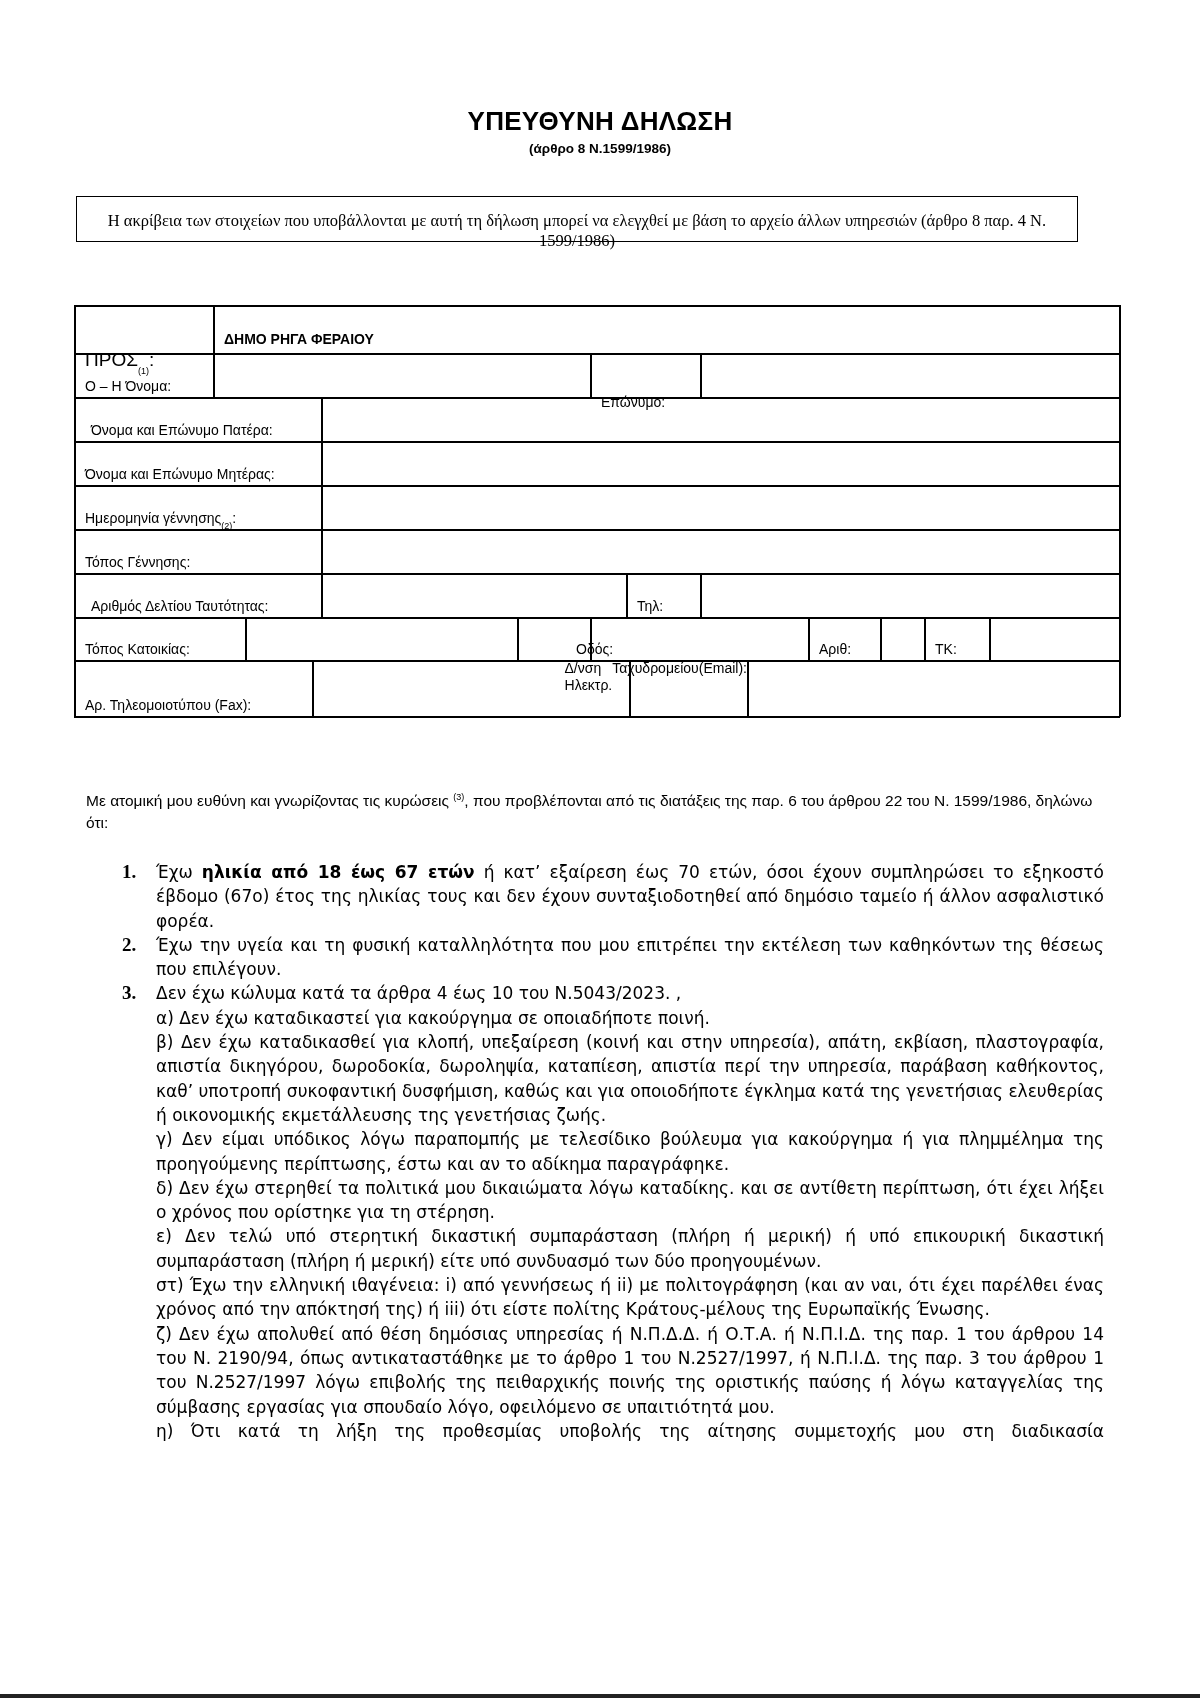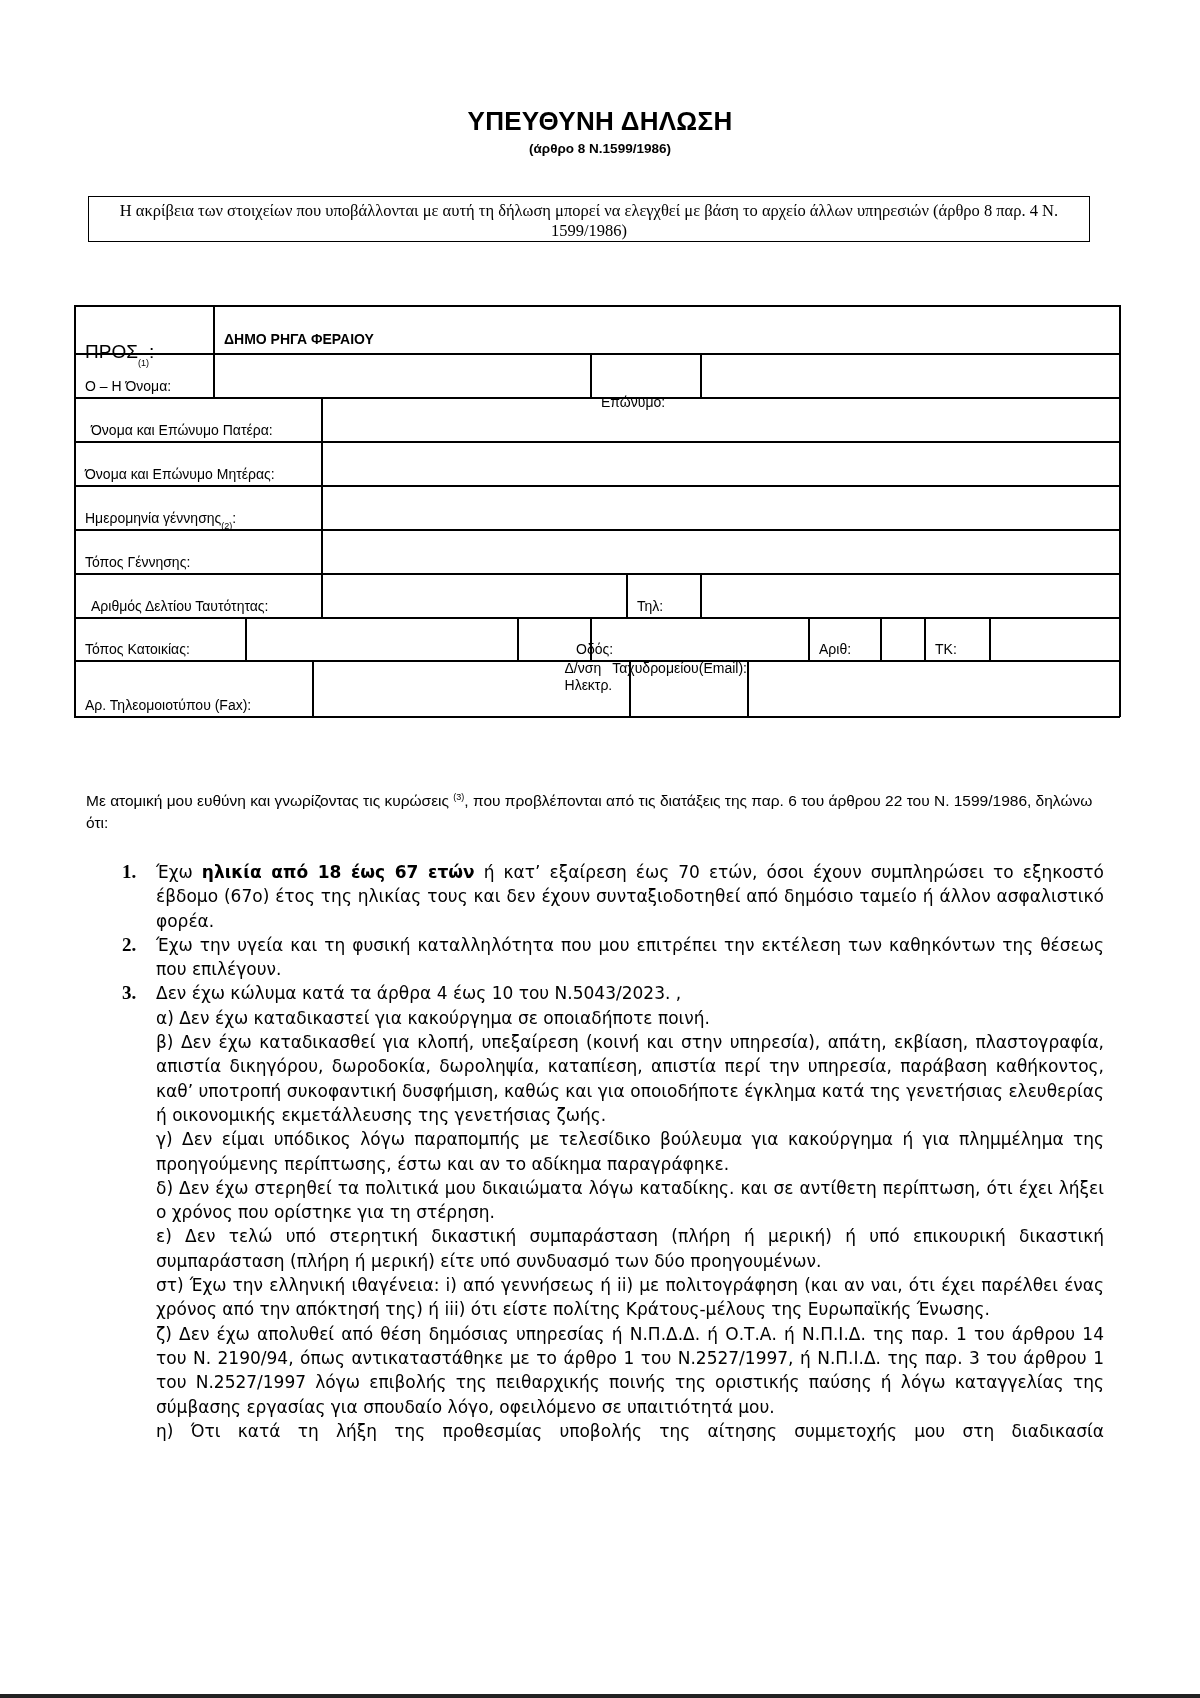--- a/index.html
+++ b/index.html
@@ -3,23 +3,23 @@
   <meta charset="utf-8">
   <style>
     html, body { margin: 0; padding: 0; background: #ffffff; }
     body { width: 1200px; height: 1698px; position: relative; overflow: hidden; color: #000; }
 
     .title { position: absolute; left: 0; width: 1200px; top: 106px; text-align: center;
       font-family: "Liberation Sans", sans-serif; font-weight: bold; font-size: 26px; letter-spacing: 0.3px; }
     .subtitle { position: absolute; left: 0; width: 1200px; top: 141px; text-align: center;
       font-family: "Liberation Sans", sans-serif; font-weight: bold; font-size: 13.5px; }
 
-    .notice { position: absolute; left: 88px; top: 196px; width: 1002px; height: 46px; box-sizing: border-box;
+    .notice { position: absolute; left: 76px; top: 196px; width: 1002px; height: 46px; box-sizing: border-box;
       border: 1.5px solid #000; font-family: "Liberation Serif", serif; font-size: 16.5px; line-height: 20px;
-      text-align: center; padding-top: 4px; }
+      text-align: center; padding-top: 14px; }
 
     .grid { position: absolute; left: 74px; top: 305px; width: 1046px; height: 412px; }
     .cell { position: absolute; box-sizing: border-box; font-family: "Liberation Sans", sans-serif; font-size: 14px;
       display: flex; align-items: flex-end; padding: 0 0 3px 11px; }
     .hl { position: absolute; height: 1.5px; background: #000; }
     .vl { position: absolute; width: 1.5px; background: #000; }
     .sup { font-size: 9px; vertical-align: super; line-height: 0; }
     .pros { font-size: 19px; padding-bottom: 2px; }
     .bold { font-weight: bold; }
 
@@ -73,21 +73,21 @@
     <div class="vl" style="left:516px; top:312px; height:44px;"></div>
     <div class="vl" style="left:734px; top:312px; height:44px;"></div>
     <div class="vl" style="left:806px; top:312px; height:44px;"></div>
     <div class="vl" style="left:850px; top:312px; height:44px;"></div>
     <div class="vl" style="left:915px; top:312px; height:44px;"></div>
 
     <div class="vl" style="left:238px; top:355px; height:57px;"></div>
     <div class="vl" style="left:555px; top:355px; height:57px;"></div>
     <div class="vl" style="left:673px; top:355px; height:57px;"></div>
 
-    <div class="cell pros" style="left:0; top:8px; width:139px; height:52px;text-align:center;">
+    <div class="cell pros" style="left:0; top:16px; width:139px; height:52px;text-align:center;">
       <span>ΠΡΟΣ</span>
         <span class="sup">(1)</span>
         <span>:</span>
     </div>
     <div class="cell bold" style="left:139px; top:0; width:906px; height:48px; padding-bottom:6px;">ΔΗΜΟ ΡΗΓΑ ΦΕΡΑΙΟΥ</div>
 
     <div class="cell" style="left:0; top:48px; width:139px; height:44px;">Ο – Η Όνομα:</div>
     <div class="cell" style="left:139px; top:48px; width:377px; height:44px;"></div>
     <div class="cell" style="left:516px; top:48px; width:110px; height:60px;">Επώνυμο:</div>
     <div class="cell" style="left:626px; top:48px; width:419px; height:44px;"></div>

